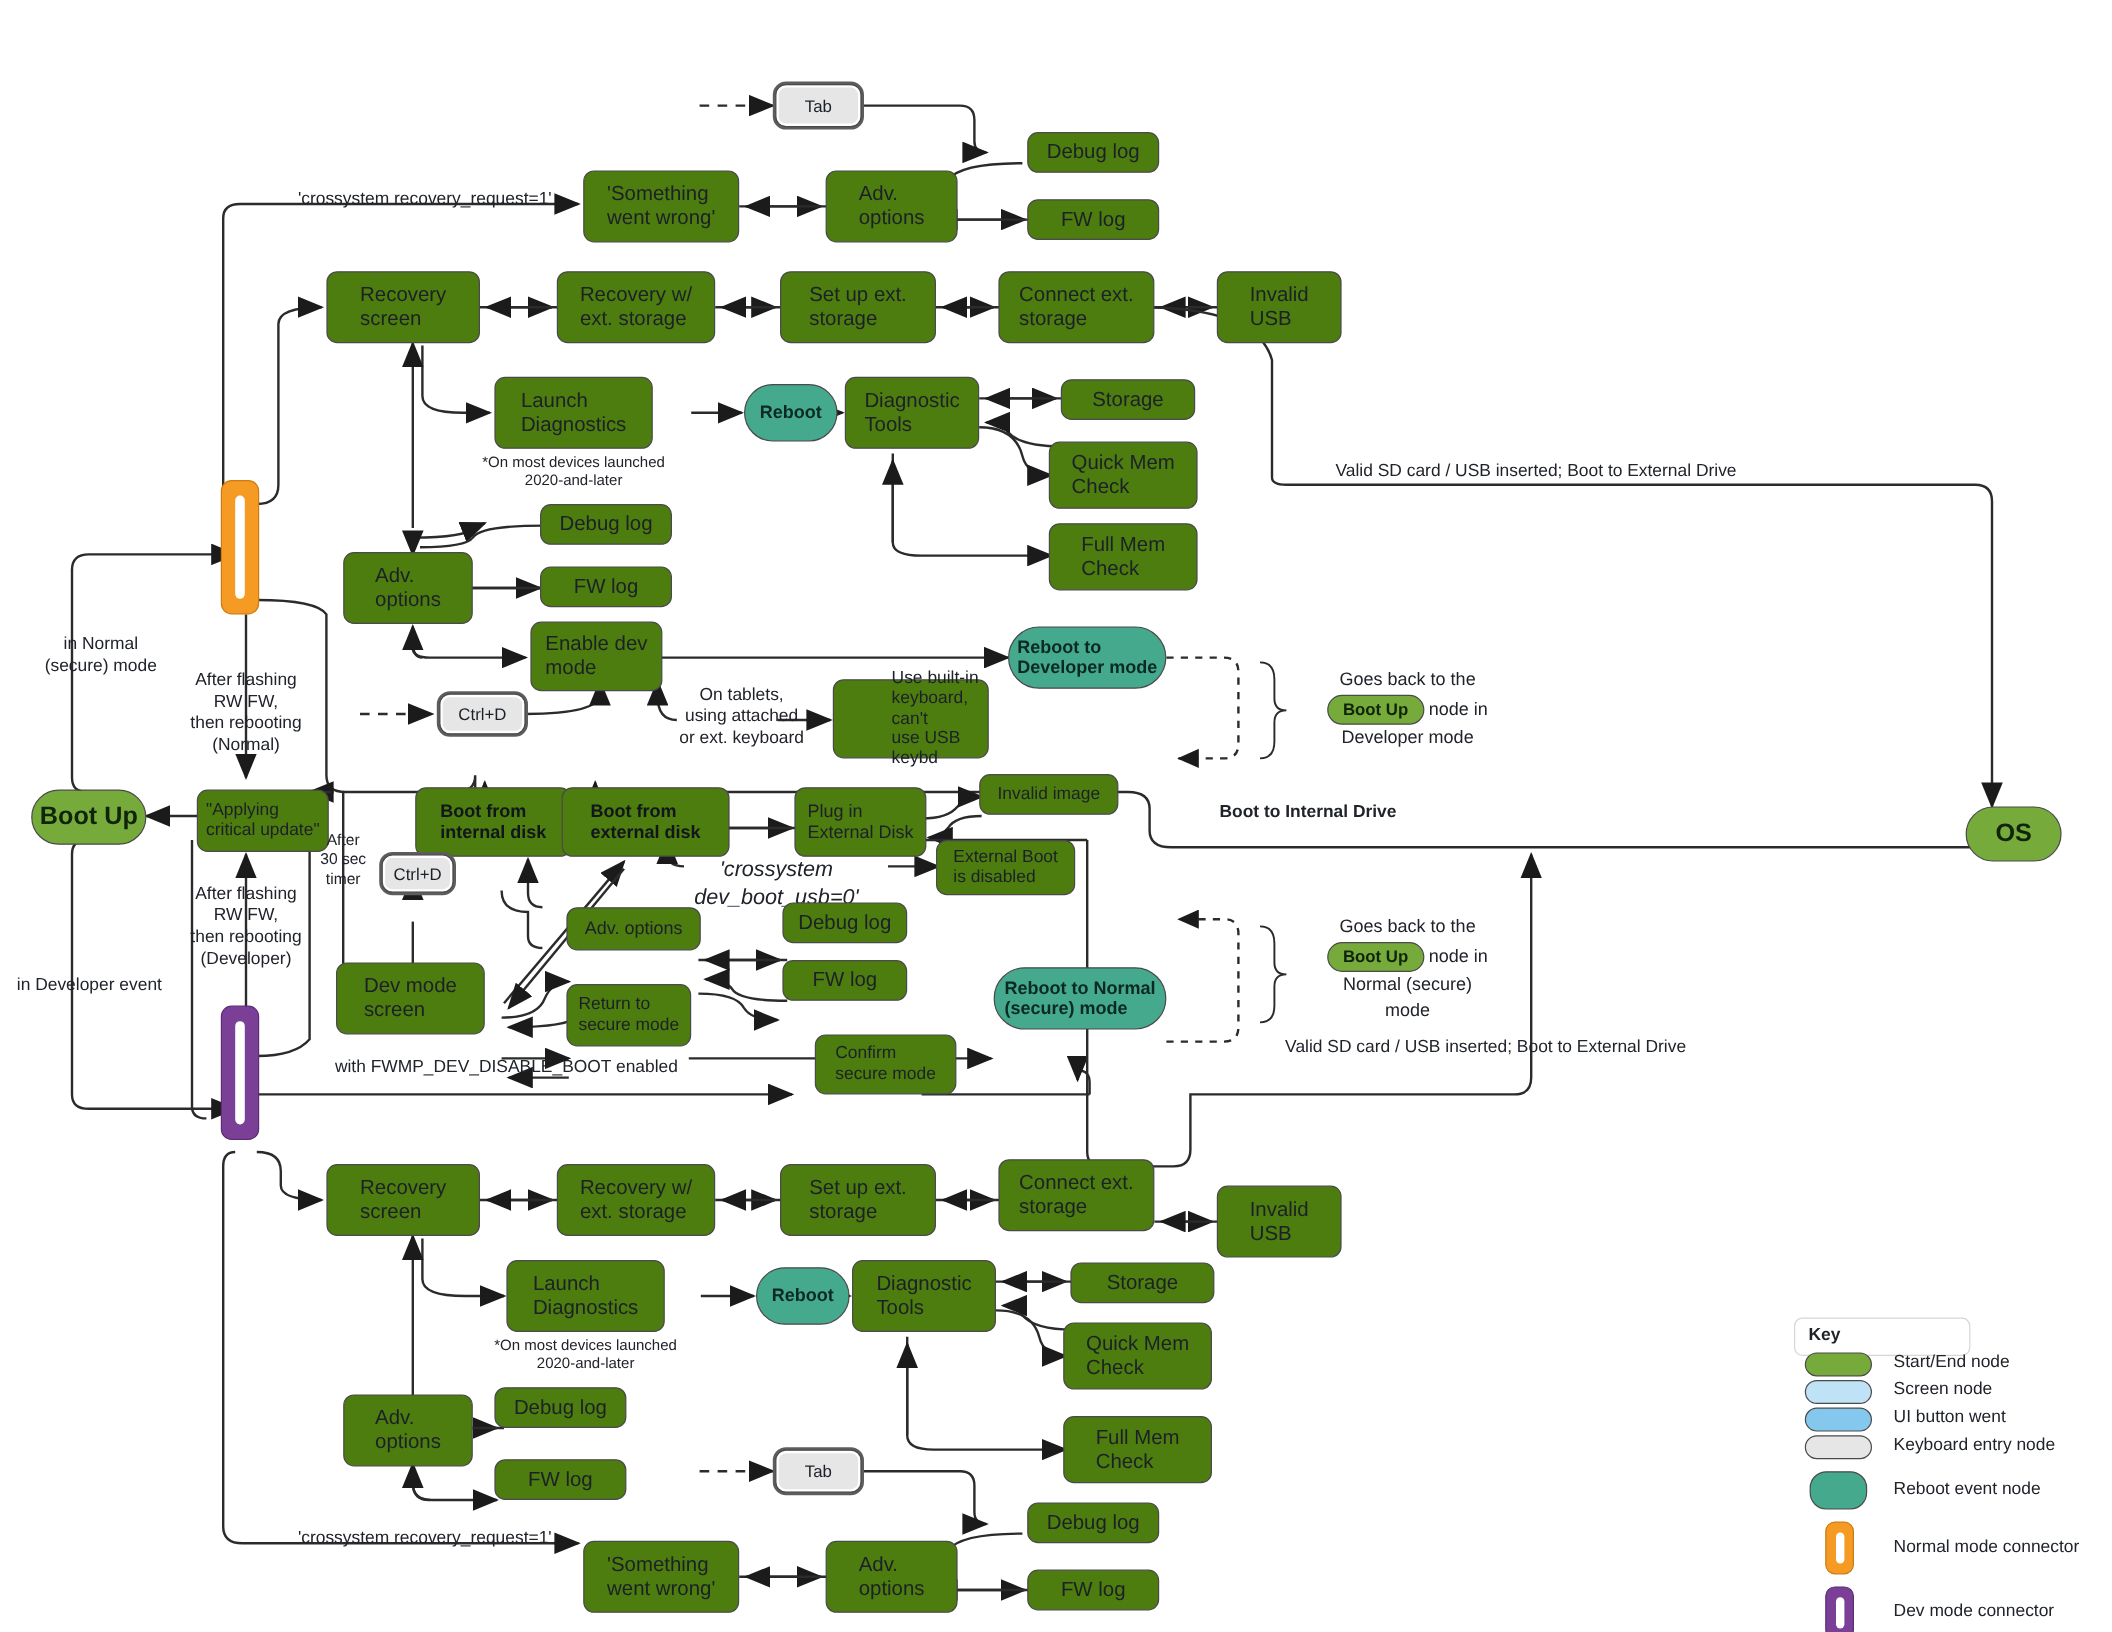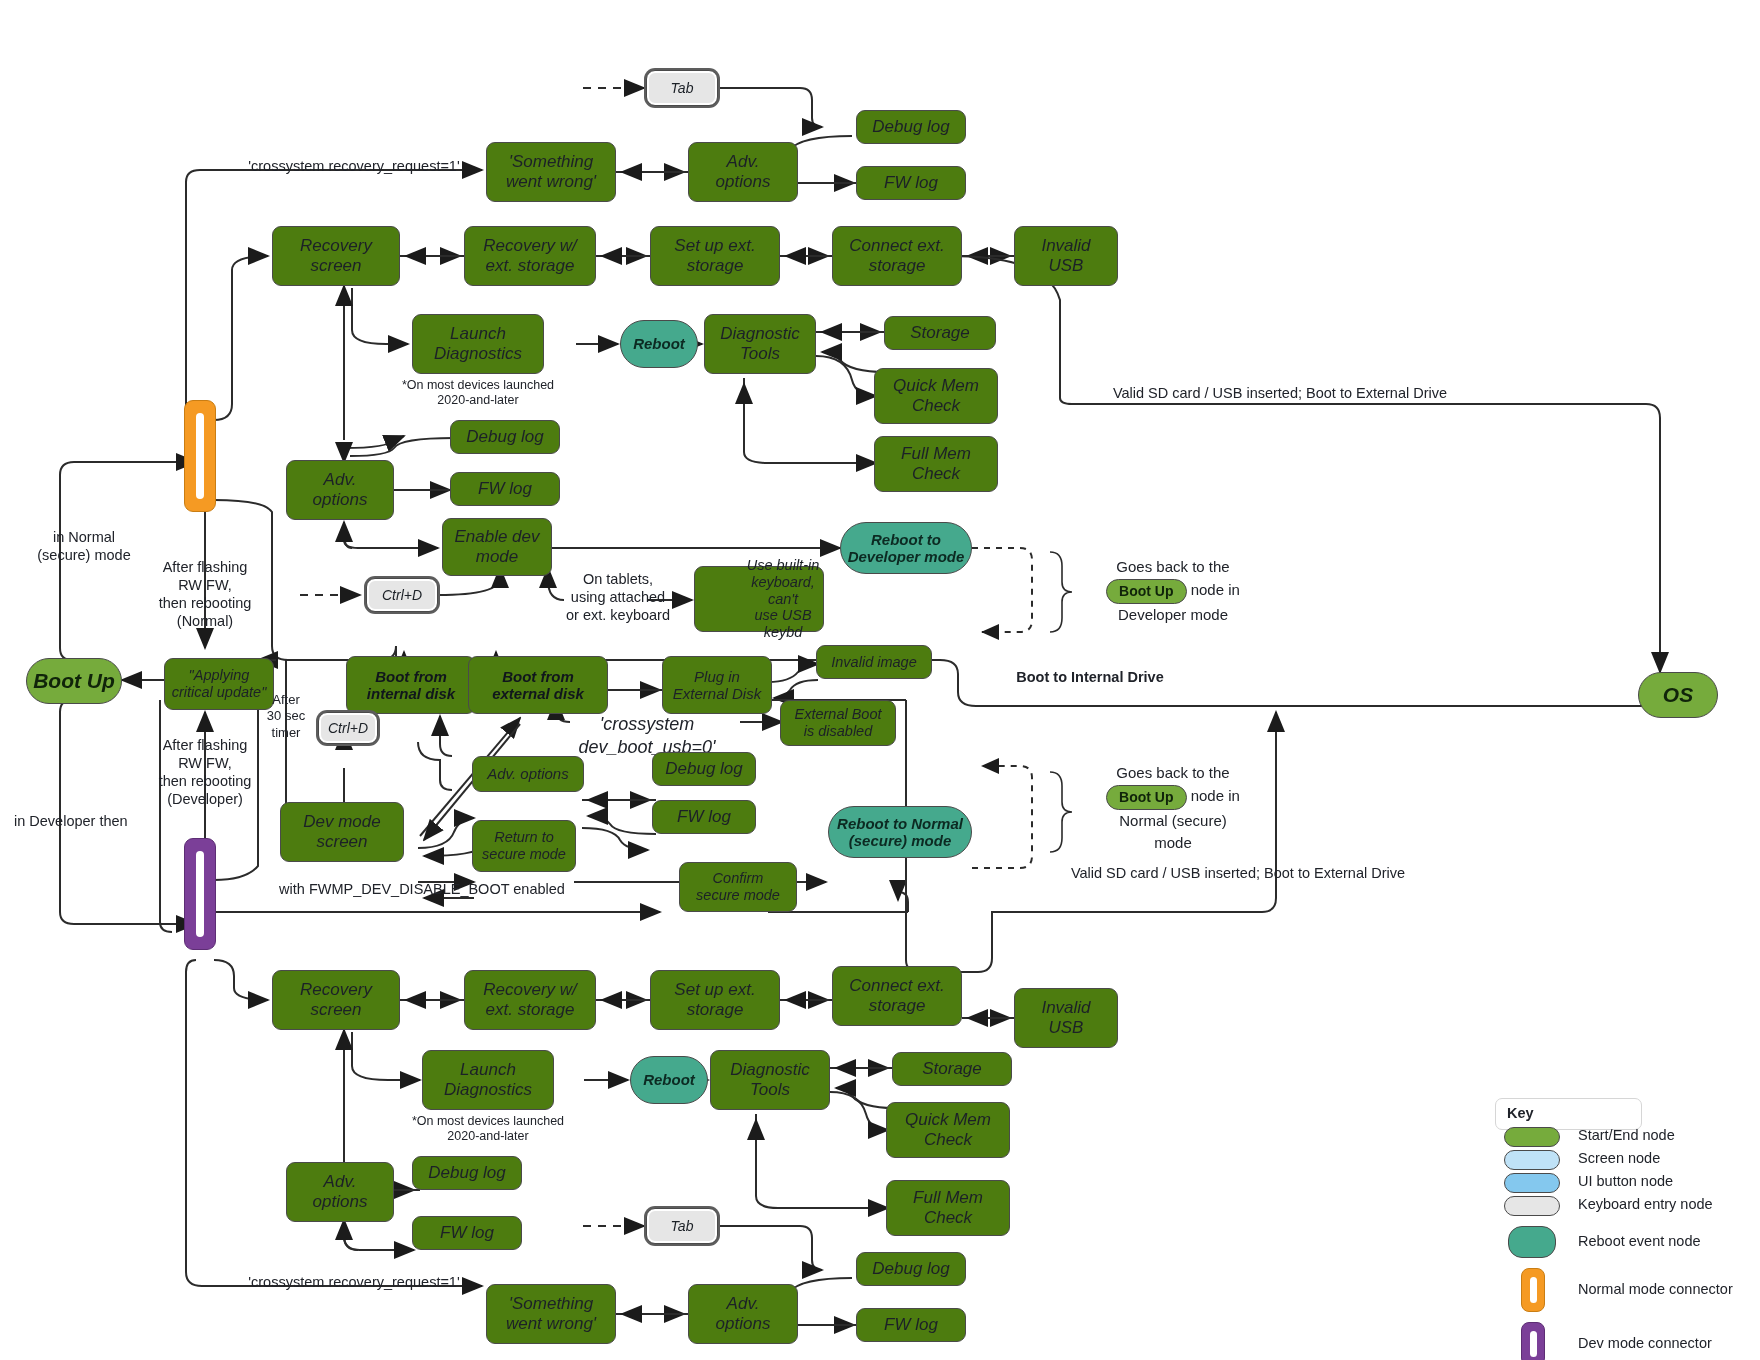--- a/index.html
+++ b/index.html
@@ -1,21 +1,21 @@
 <!DOCTYPE html>
 <html><head>
 <meta charset="utf-8">
 <style>
   html,body{margin:0;padding:0;background:#ffffff;}
   body{font-family:"Liberation Sans",sans-serif;color:#20232a;}
   #canvas{position:relative;width:1760px;height:1360px;overflow:hidden;background:#fff;}
   svg.edges{position:absolute;left:0;top:0;width:1760px;height:1360px;pointer-events:none;}
 
   .node{position:absolute;box-sizing:border-box;display:flex;align-items:center;justify-content:center;
-        text-align:center;border:1.6px solid #4a4a4a;border-radius:9px;line-height:1.15;font-style:italic;}
+        border:1.6px solid #4a4a4a;border-radius:9px;line-height:1.15;}
   .screen{background:#4d7c0f;color:#1c2127;font-size:17px;}
   .uibtn{background:#4d7c0f;color:#10161c;font-size:17px;font-weight:bold;}
   .startend{background:#76ab3c;color:#10240a;font-size:21px;font-weight:bold;border-radius:26px;border-color:#4a4a4a;}
   .reboot{background:#45a98d;color:#0c2a22;font-size:15px;font-weight:bold;border-radius:26px;}
   .kbd{background:#e6e6e6;color:#1c2127;font-size:14px;border-radius:9px;
        box-shadow:inset 0 0 0 2px #ffffff, 0 0 0 2px #5d5d5d;}
   .oval-left{border-top-left-radius:26px;border-bottom-left-radius:26px;}
 
   .conn{position:absolute;box-sizing:border-box;border-radius:9px;}
   .conn-normal{background:#f59a23;border:1.6px solid #c97d13;}
@@ -303,21 +303,21 @@
     <span class="pill">Boot Up</span>
     <span>node in</span>
   </div>
   <div>Developer mode</div>
 </div>
 
 <div class="lbl" style="left:1090px;top:384px;width:380px;">Valid SD card / USB inserted; Boot to External Drive</div>
 
 <div class="lbl" style="left:14px;top:528px;width:140px;white-space:pre-line;">in Normal
 (secure) mode</div>
-<div class="lbl left" style="left:14px;top:812px;width:160px;">in Developer then</div>
+<div class="lbl left" style="left:14px;top:812px;width:160px;">in Developer event</div>
 <div class="lbl" style="left:145px;top:558px;width:120px;white-space:pre-line;">After flashing
 RW FW,
 then rebooting
 (Normal)</div>
 <div class="lbl" style="left:145px;top:736px;width:120px;white-space:pre-line;">After flashing
 RW FW,
 then rebooting
 (Developer)</div>
 <div class="node screen" style="left:164px;top:658px;width:110px;height:52px;font-size:14.5px;white-space:pre-line;">"Applying
 critical update"</div>
@@ -405,21 +405,21 @@
 <div class="keybox" style="left:1495px;top:1098px;width:145px;height:30px;"></div>
 <div class="keytitle" style="left:1507px;top:1105px;">Key</div>
 
 <div class="sw r" style="left:1504px;top:1127px;width:54px;height:18px;background:#76ab3c;"></div>
 <div class="keyrow-label" style="left:1578px;top:1127px;">Start/End node</div>
 
 <div class="sw r" style="left:1504px;top:1150px;width:54px;height:18px;background:#bfe2f7;"></div>
 <div class="keyrow-label" style="left:1578px;top:1150px;">Screen node</div>
 
 <div class="sw r" style="left:1504px;top:1173px;width:54px;height:18px;background:#84c8ee;"></div>
-<div class="keyrow-label" style="left:1578px;top:1173px;">UI button node</div>
+<div class="keyrow-label" style="left:1578px;top:1173px;">UI button went</div>
 
 <div class="sw r" style="left:1504px;top:1196px;width:54px;height:18px;background:#e6e6e6;"></div>
 <div class="keyrow-label" style="left:1578px;top:1196px;">Keyboard entry node</div>
 
 <div class="sw" style="left:1508px;top:1226px;width:46px;height:30px;background:#45a98d;border-radius:14px;"></div>
 <div class="keyrow-label" style="left:1578px;top:1233px;">Reboot event node</div>
 
 <div class="sw vert" style="left:1521px;top:1268px;width:22px;height:42px;background:#f59a23;border-color:#c97d13;">
   <div class="conn-inner"></div>
 </div>

